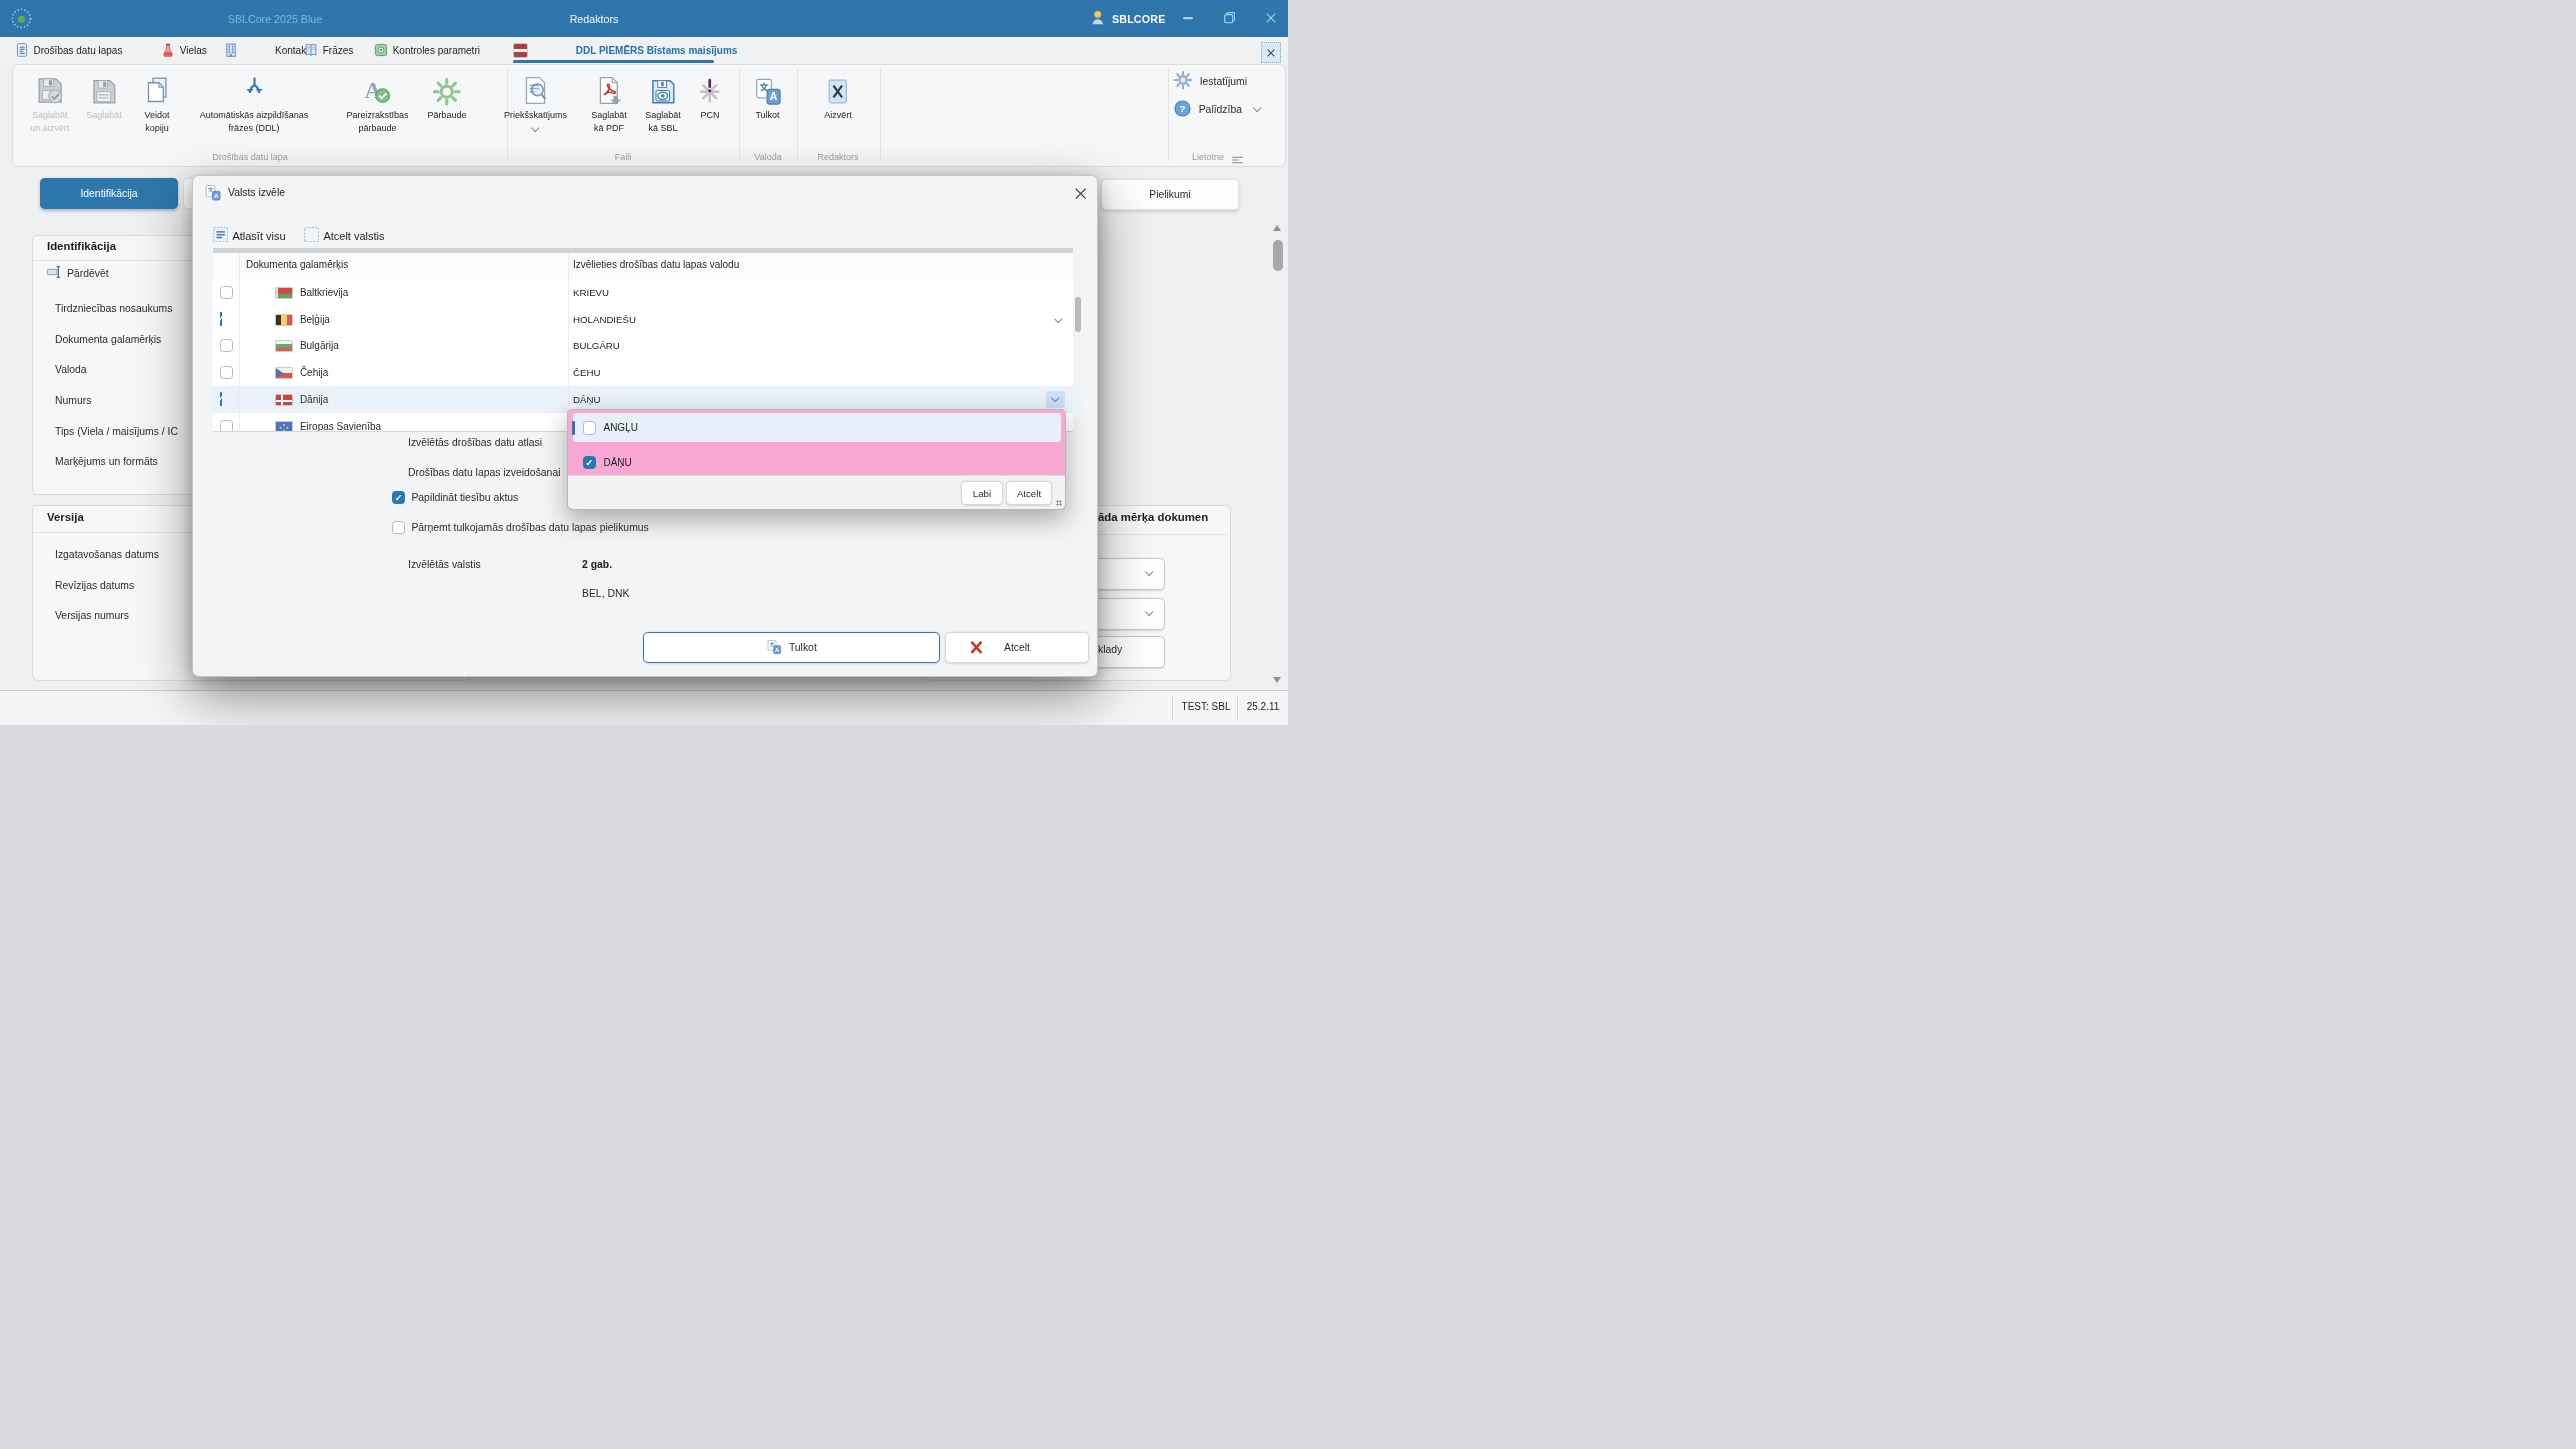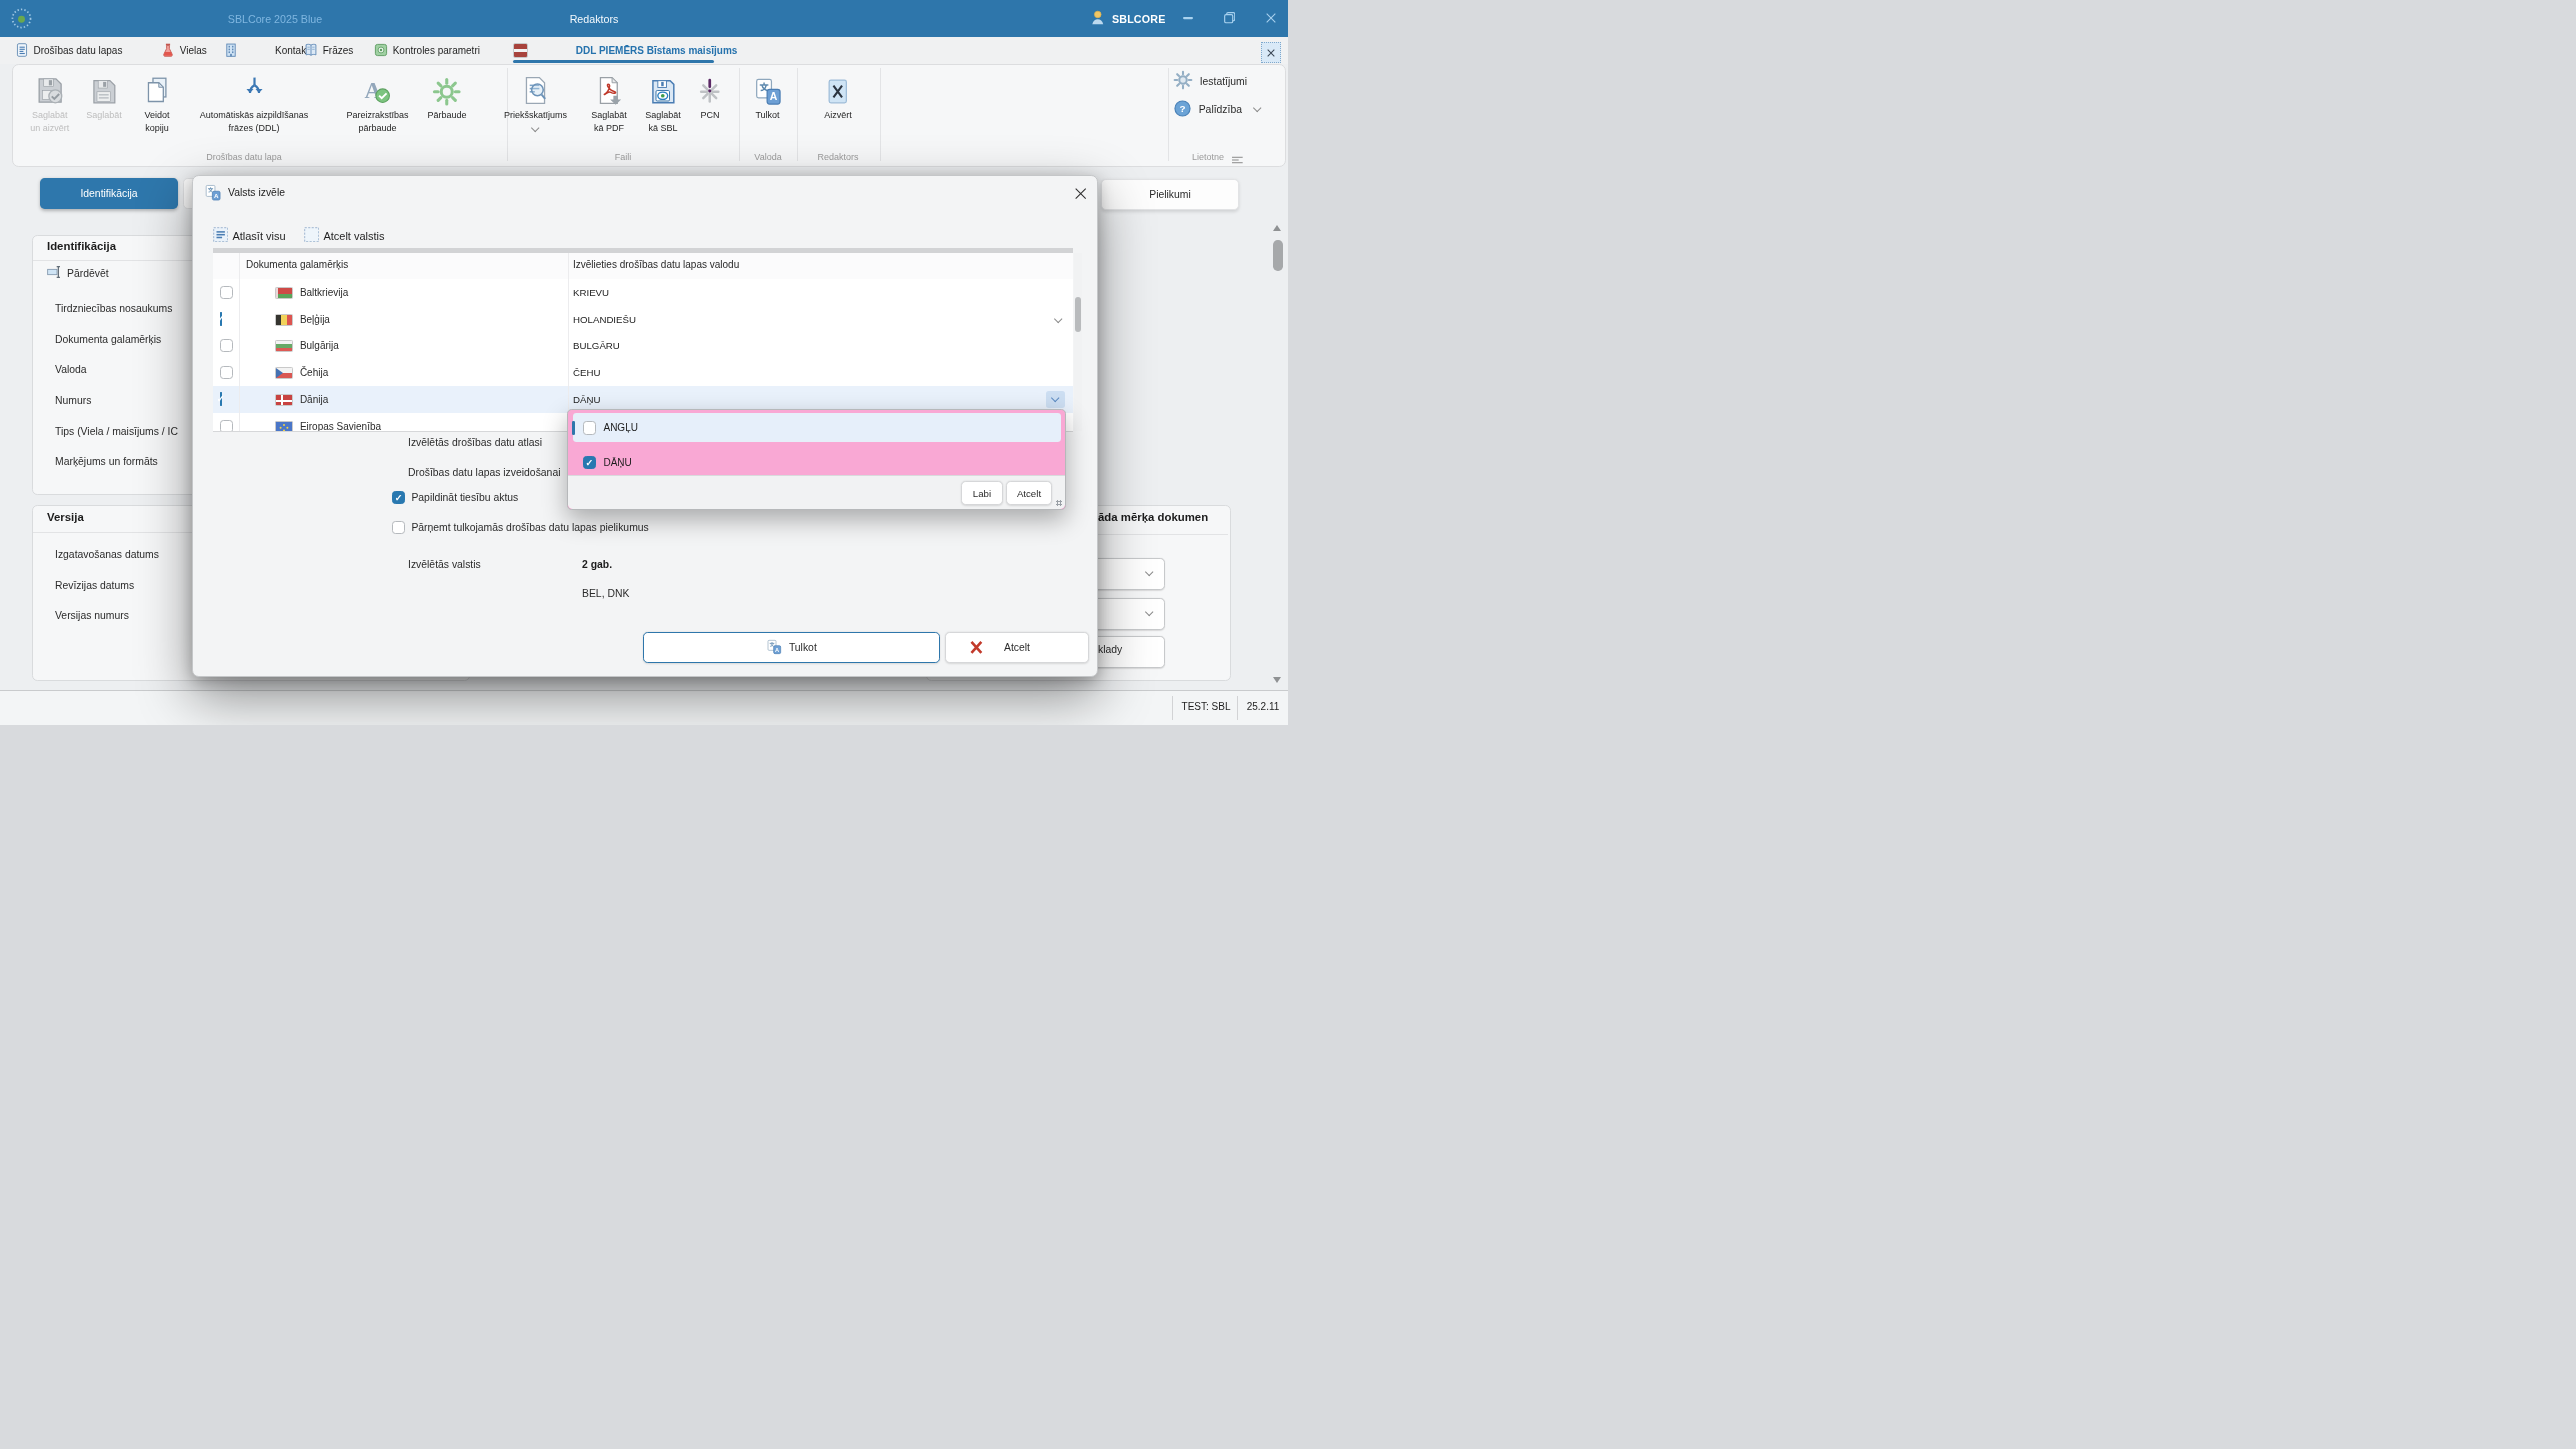--- a/index.html
+++ b/index.html
@@ -282,21 +282,21 @@
             <line x1="10" y1="10" x2="14.5" y2="14.5"></line>
             <line x1="33.5" y1="33.5" x2="38" y2="38"></line>
             <line x1="38" y1="10" x2="33.5" y2="14.5"></line>
             <line x1="14.5" y1="33.5" x2="10" y2="38"></line>
           </g>
         </svg>
       </div>
     <div>Pārbaude</div>
     <div></div>
   </div>
-  <div class="rgl" style="left:244px;">Drošības datu lapa</div>
+  <div class="rgl" style="left:250px;">Drošības datu lapa</div>
 
   <div class="ri" style="left:485px;width:101px;">
     <div class="ic">
         <svg width="31" height="31" viewBox="0 0 48 48">
           <path d="M10 4h20l8 8v32H10z" fill="#fff" stroke="#9aa7b4" stroke-width="2"></path>
           <g stroke="#7ba3c8" stroke-width="2.4">
             <line x1="15" y1="16" x2="30" y2="16"></line>
             <line x1="15" y1="21" x2="30" y2="21"></line>
             <line x1="15" y1="26" x2="23" y2="26"></line>
           </g>

